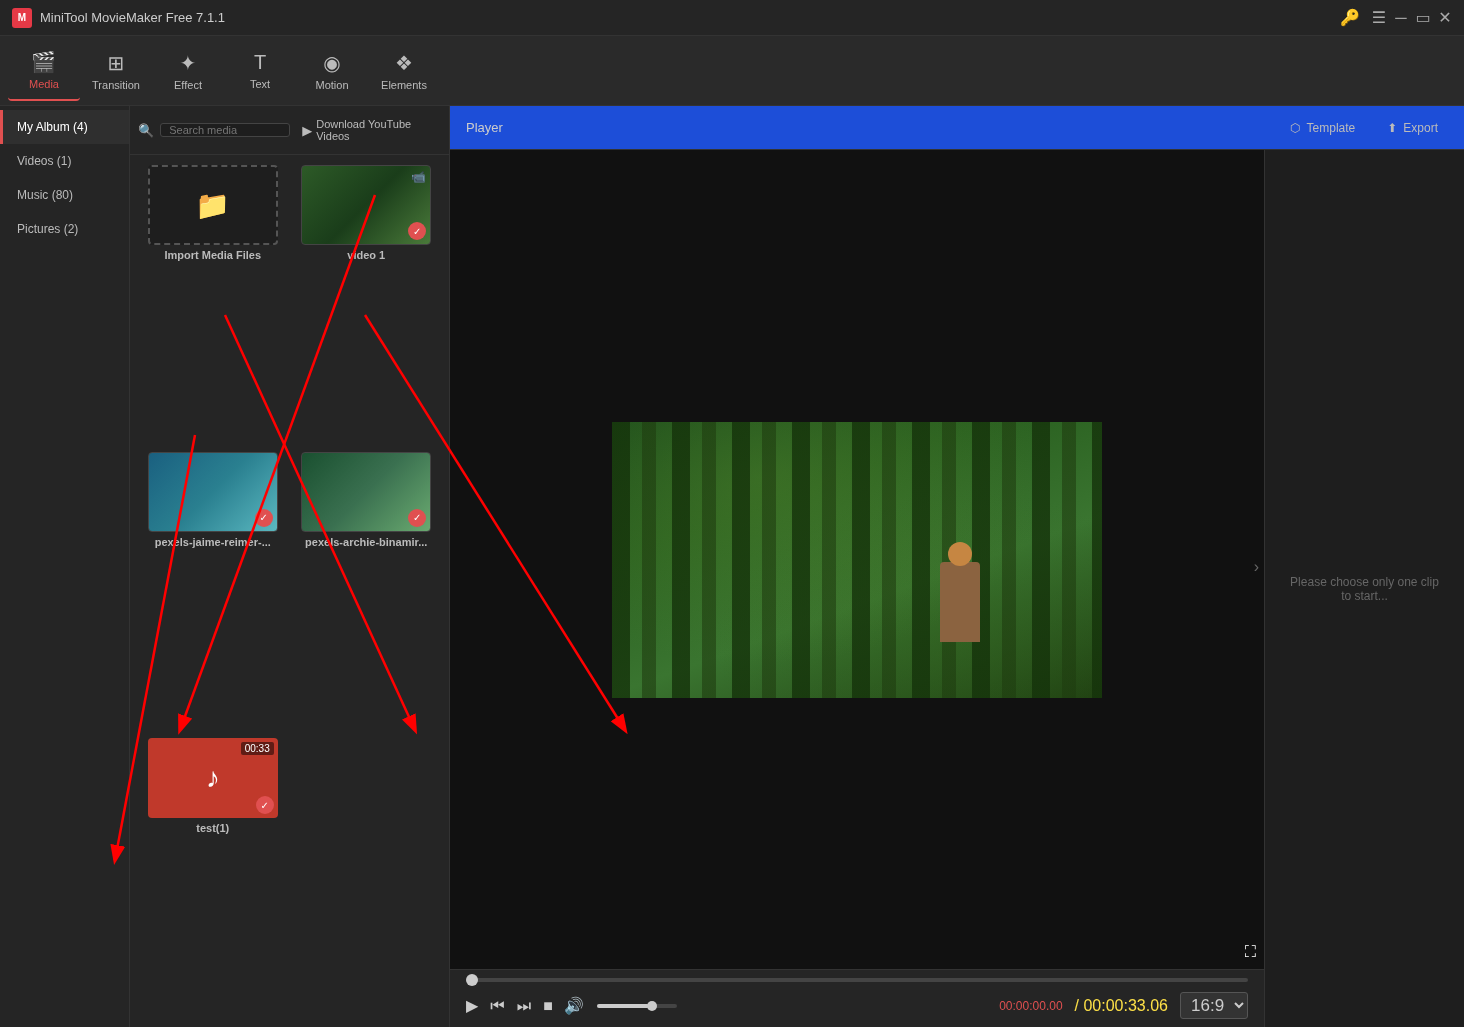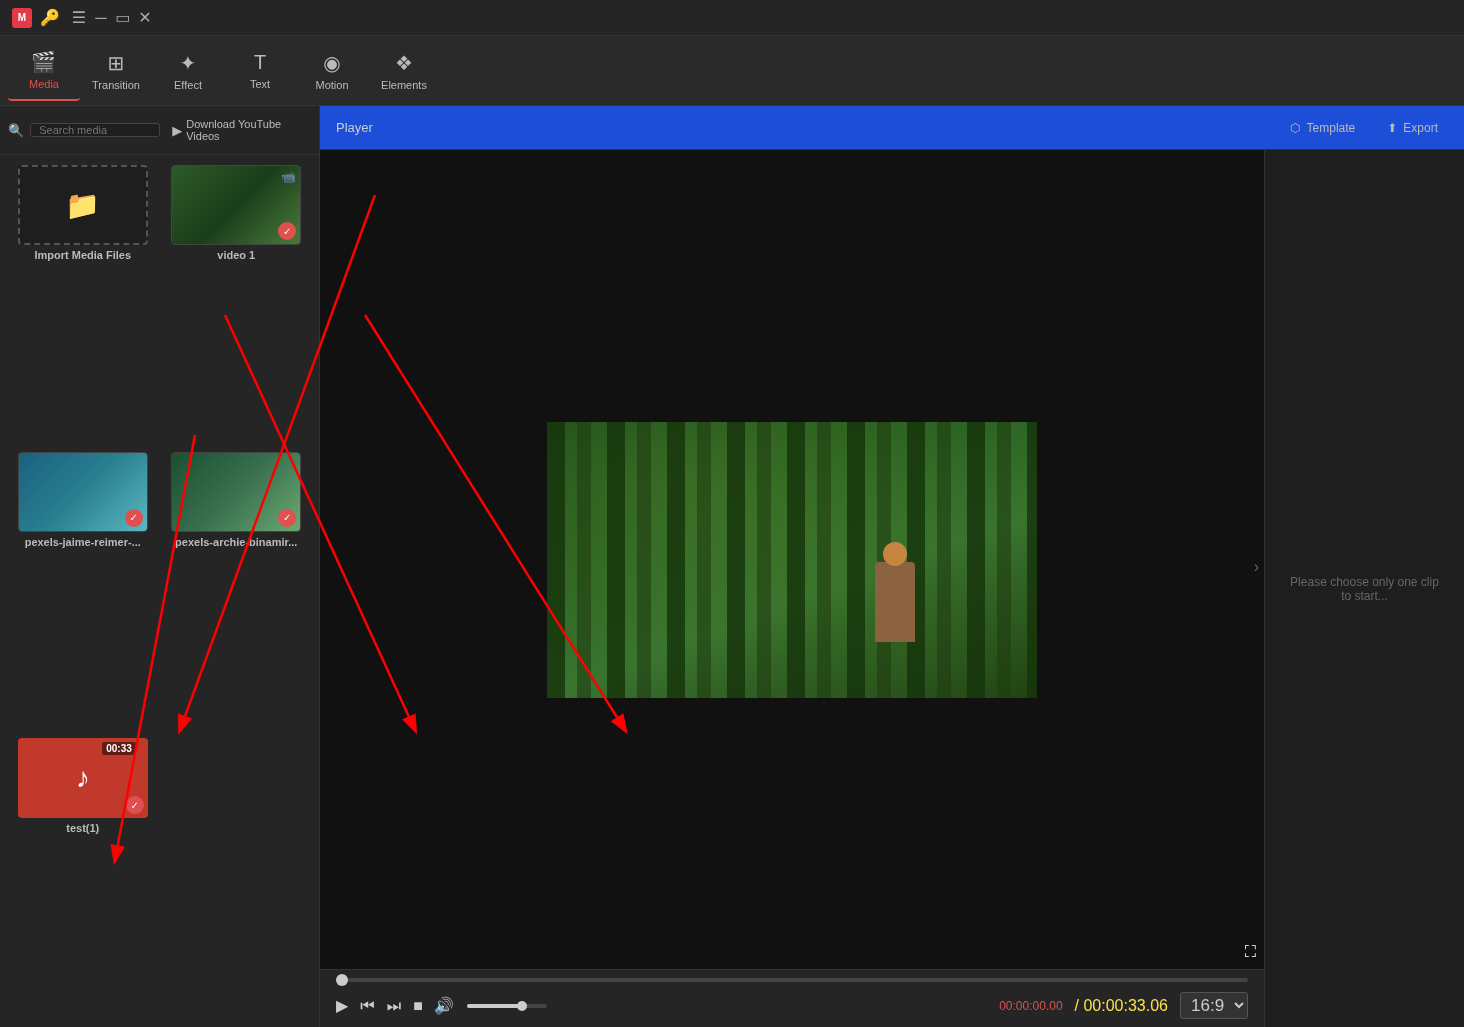--- a/index.html
+++ b/index.html
@@ -162,21 +162,21 @@
       width: 130px;
       height: 80px;
       background: #c0392b;
       border-radius: 4px;
       display: flex;
       align-items: center;
       justify-content: center;
       position: relative;
     }
     .music-thumb .music-icon { font-size: 28px; color: white; }
-    .music-duration { position: absolute; top: 4px; right: 12px; font-size: 10px; color: white; background: rgba(0,0,0,0.5); padding: 1px 4px; border-radius: 2px; font-weight: bold; }
+    .music-duration { position: absolute; top: 4px; right: 4px; font-size: 10px; color: white; background: rgba(0,0,0,0.5); padding: 1px 4px; border-radius: 2px; }
 
     
     .thumb-video1 { background: linear-gradient(135deg, #2d5a27 0%, #1a3d1a 50%, #4a7a3a 100%); }
     .thumb-pic1 { background: linear-gradient(135deg, #1a6080 0%, #2a8090 50%, #5bb8c0 100%); }
     .thumb-pic2 { background: linear-gradient(135deg, #1a5030 0%, #3a7050 50%, #6aaa70 100%); }
     #player-header {
       height: 44px;
       background: #1d4ed8;
       display: flex;
       align-items: center;
@@ -364,20 +364,21 @@
       flex: 1;
       display: flex;
       flex-direction: column;
     }
   </style>
 </head>
 <body>
 
 <div id="title-bar">
   <div class="app-icon">M</div>
+  <span class="app-title">MiniTool MovieMaker Free 7.1.1</span>
   <span class="key-icon">🔑</span>
   <div class="win-controls">
     <div class="win-btn">☰</div>
     <div class="win-btn">─</div>
     <div class="win-btn">▭</div>
     <div class="win-btn">✕</div>
   </div>
 </div>
 
 <div id="toolbar">
@@ -402,20 +403,26 @@
     <span>Motion</span>
   </div>
   <div class="toolbar-btn">
     <span class="tb-icon">❖</span>
     <span>Elements</span>
   </div>
 </div>
 
 <div id="main">
 
+  <div id="sidebar">
+    <div class="sidebar-item active">My Album (4)</div>
+    <div class="sidebar-item">Videos (1)</div>
+    <div class="sidebar-item">Music (80)</div>
+    <div class="sidebar-item">Pictures (2)</div>
+  </div>
 
   <div id="media-panel">
     <div id="media-search">
       <span style="color:#888;font-size:13px;">🔍</span>
       <input type="text" placeholder="Search media" style="">
       <div class="yt-download-btn">
         <span style="font-size:13px;">▶</span>
         <span>Download YouTube Videos</span>
       </div>
     </div>

